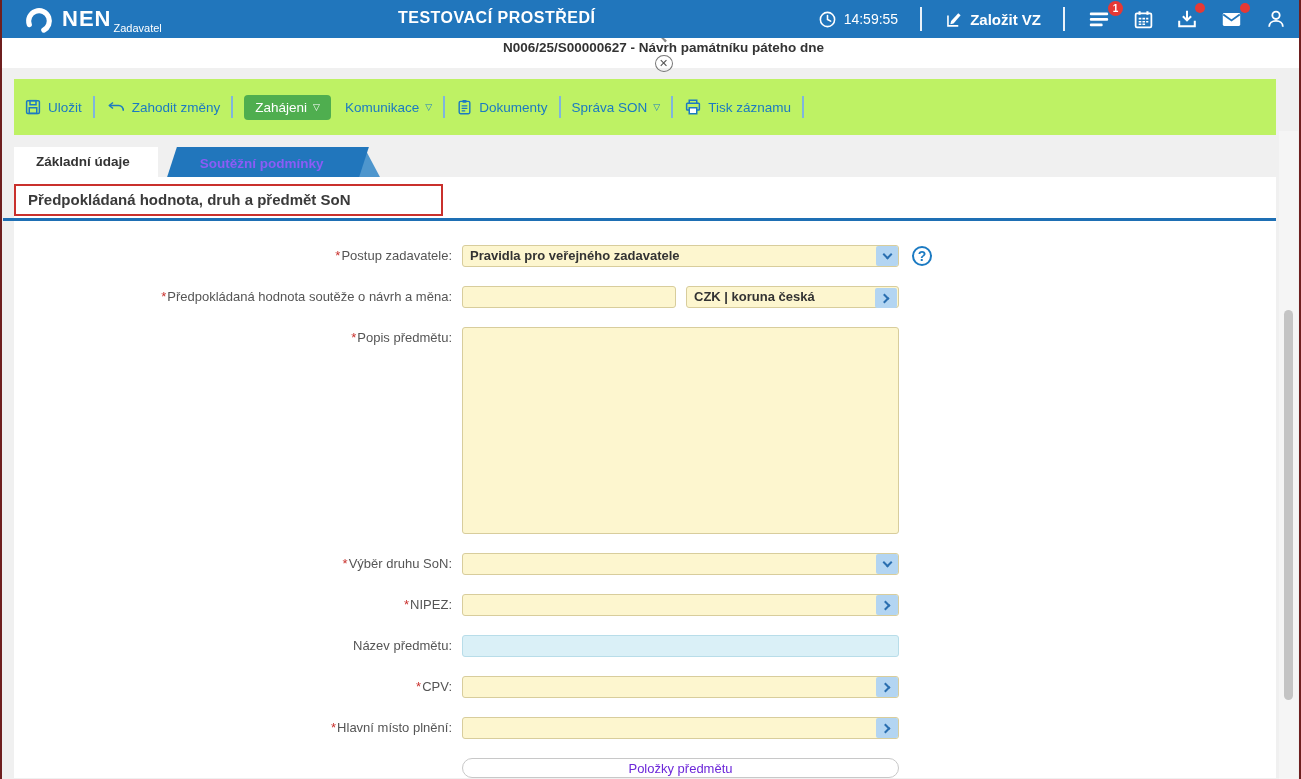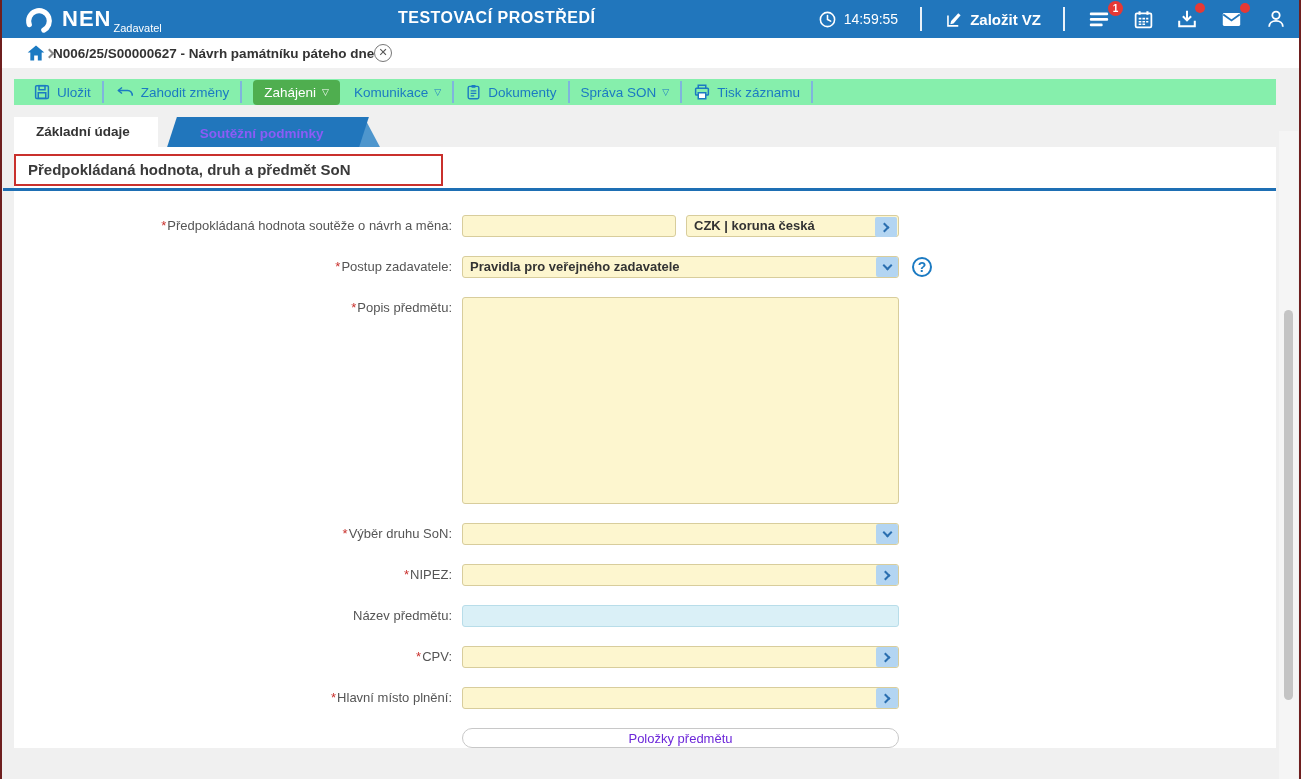--- a/index.html
+++ b/index.html
@@ -31,35 +31,35 @@
   .badge-num {
     position:absolute; top:-7px; right:-12px;
     background:#e53935; color:#fff; font-size:10px; font-weight:bold;
     min-width:15px; height:15px; border-radius:8px; line-height:15px; text-align:center; padding:0 3px;
   }
   .dot { position:absolute; top:-5px; right:-7px; width:10px; height:10px; border-radius:50%; background:#e53935; }
   .icon-wrap { position:relative; display:inline-flex; }
 
   
   .crumbbar {
-    height:30px; background:#fff; display:flex; align-items:center; padding-left:26px;
+    height:30px; background:#fff; display:flex; align-items:center; padding-left:26px;flex-direction:column;
   }
   .crumb-chev { width:7px; height:7px; border-top:2px solid #8a8a8a; border-right:2px solid #8a8a8a; transform:rotate(45deg); }
   .crumb-text { font-size:13.5px; font-weight:bold; color:#333; }
   .crumb-close {
     width:18px; height:18px; border:1.5px solid #777; border-radius:50%;
     color:#555; font-size:11px; line-height:15px; text-align:center; cursor:pointer;
   }
 
   .gap { height:11px; }
 
   
   .toolbar {
-    margin-left:14px; margin-right:25px; height:26px; background:#86efac;
-    display:flex; align-items:center; padding-left:19px; color:#1b7ac2; font-size:13.5px;
+    margin-left:14px; margin-right:25px; height:56px; background:#bef264;
+    display:flex; align-items:center; padding-left:10px; color:#1b7ac2; font-size:13.5px;
   }
   .tb-item { display:flex; align-items:center; gap:6px; cursor:pointer; white-space:nowrap; }
   .tb-sep { width:2px; height:22px; background:#7fb5dd; margin:0 11px; }
   .tb-btn-green {
     background:#4fae4f; color:#fff; border-radius:4px; padding:5px 11px;
     display:flex; align-items:center; gap:6px; font-size:13.5px; cursor:pointer;
   }
   .caret { font-size:9px; }
 
   
@@ -282,50 +282,50 @@
 </div>
 
 <div class="content">
   <div class="sec-title">Předpokládaná hodnota, druh a předmět SoN</div>
   <div class="blue-rule"></div>
 
   <div class="form">
 
     <div class="frow">
       <div class="flabel">
+        <span class="req">*</span><span>Postup zadavatele:</span>
+      </div>
+      <div class="fctrl">
+        <div class="field full value-bold">
+          <span>Pravidla pro veřejného zadavatele</span>
+          <span class="btn-chev">
+              <span class="chev-down"></span>
+            </span>
+        </div>
+      </div>
+      <div class="help-circle">?</div>
+    </div>
+
+    <div class="frow">
+      <div class="flabel">
         <span class="req">*</span><span>Předpokládaná hodnota soutěže o návrh a měna:</span>
       </div>
       <div class="fctrl">
         <div class="field amount-input">
           <input type="text" value="" style="">
         </div>
         <div class="field currency value-bold">
           <span>CZK | koruna česká</span>
           <span class="btn-chev">
               <span class="chev-right"></span>
             </span>
         </div>
       </div>
     </div>
 
-    <div class="frow">
-      <div class="flabel">
-        <span class="req">*</span><span>Postup zadavatele:</span>
-      </div>
-      <div class="fctrl">
-        <div class="field full value-bold">
-          <span>Pravidla pro veřejného zadavatele</span>
-          <span class="btn-chev">
-              <span class="chev-down"></span>
-            </span>
-        </div>
-      </div>
-      <div class="help-circle">?</div>
-    </div>
-
     <div class="frow top">
       <div class="flabel">
         <span class="req">*</span><span>Popis předmětu:</span>
       </div>
       <div class="fctrl">
         <textarea class="bigtext" style=""></textarea>
       </div>
     </div>
 
     <div class="frow">

